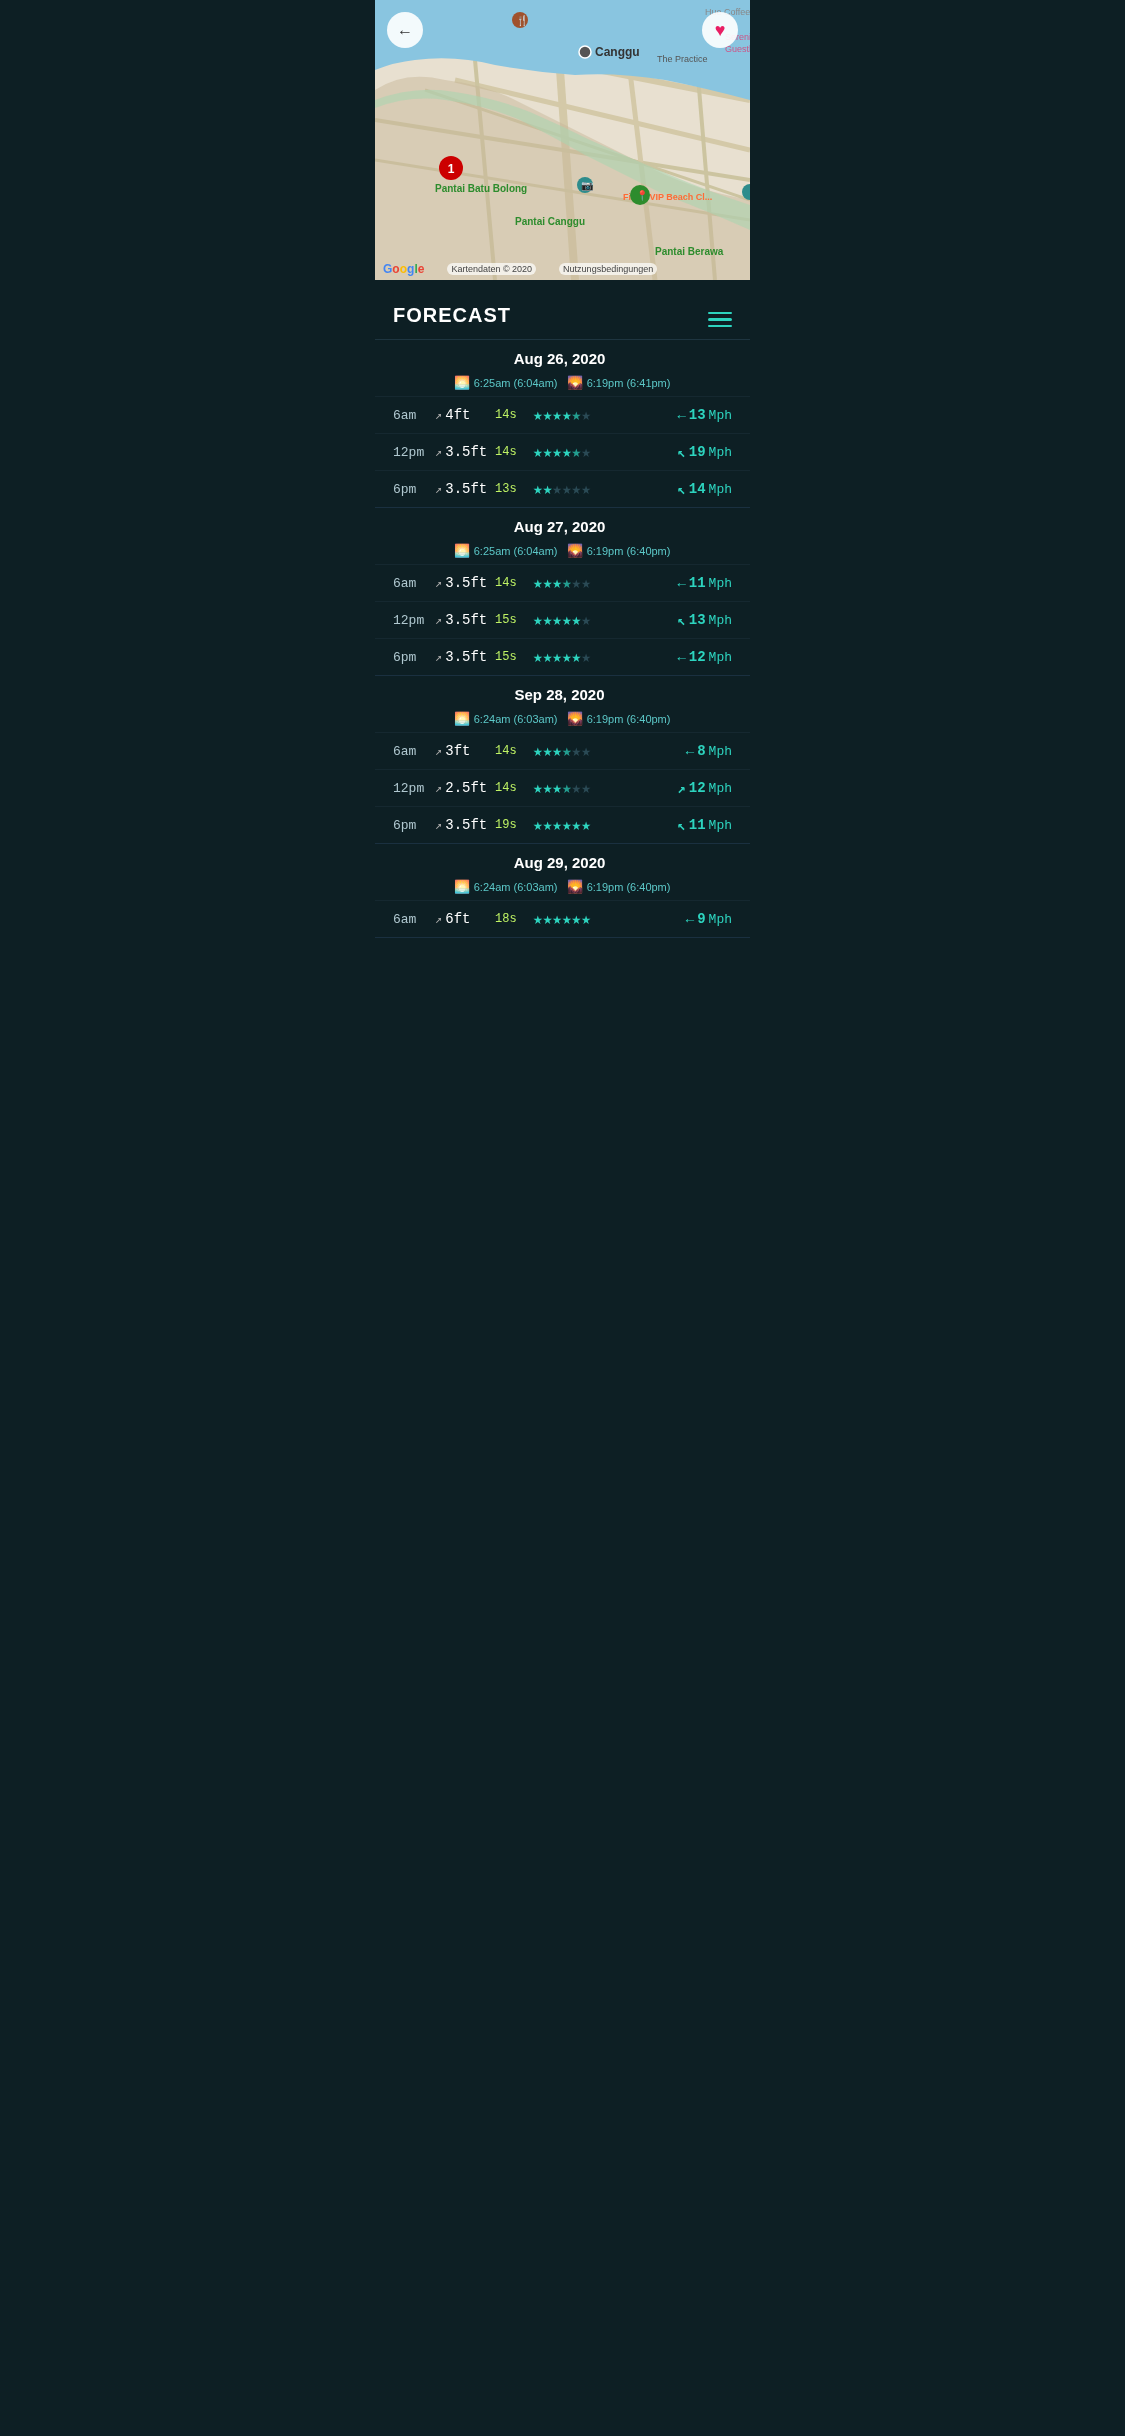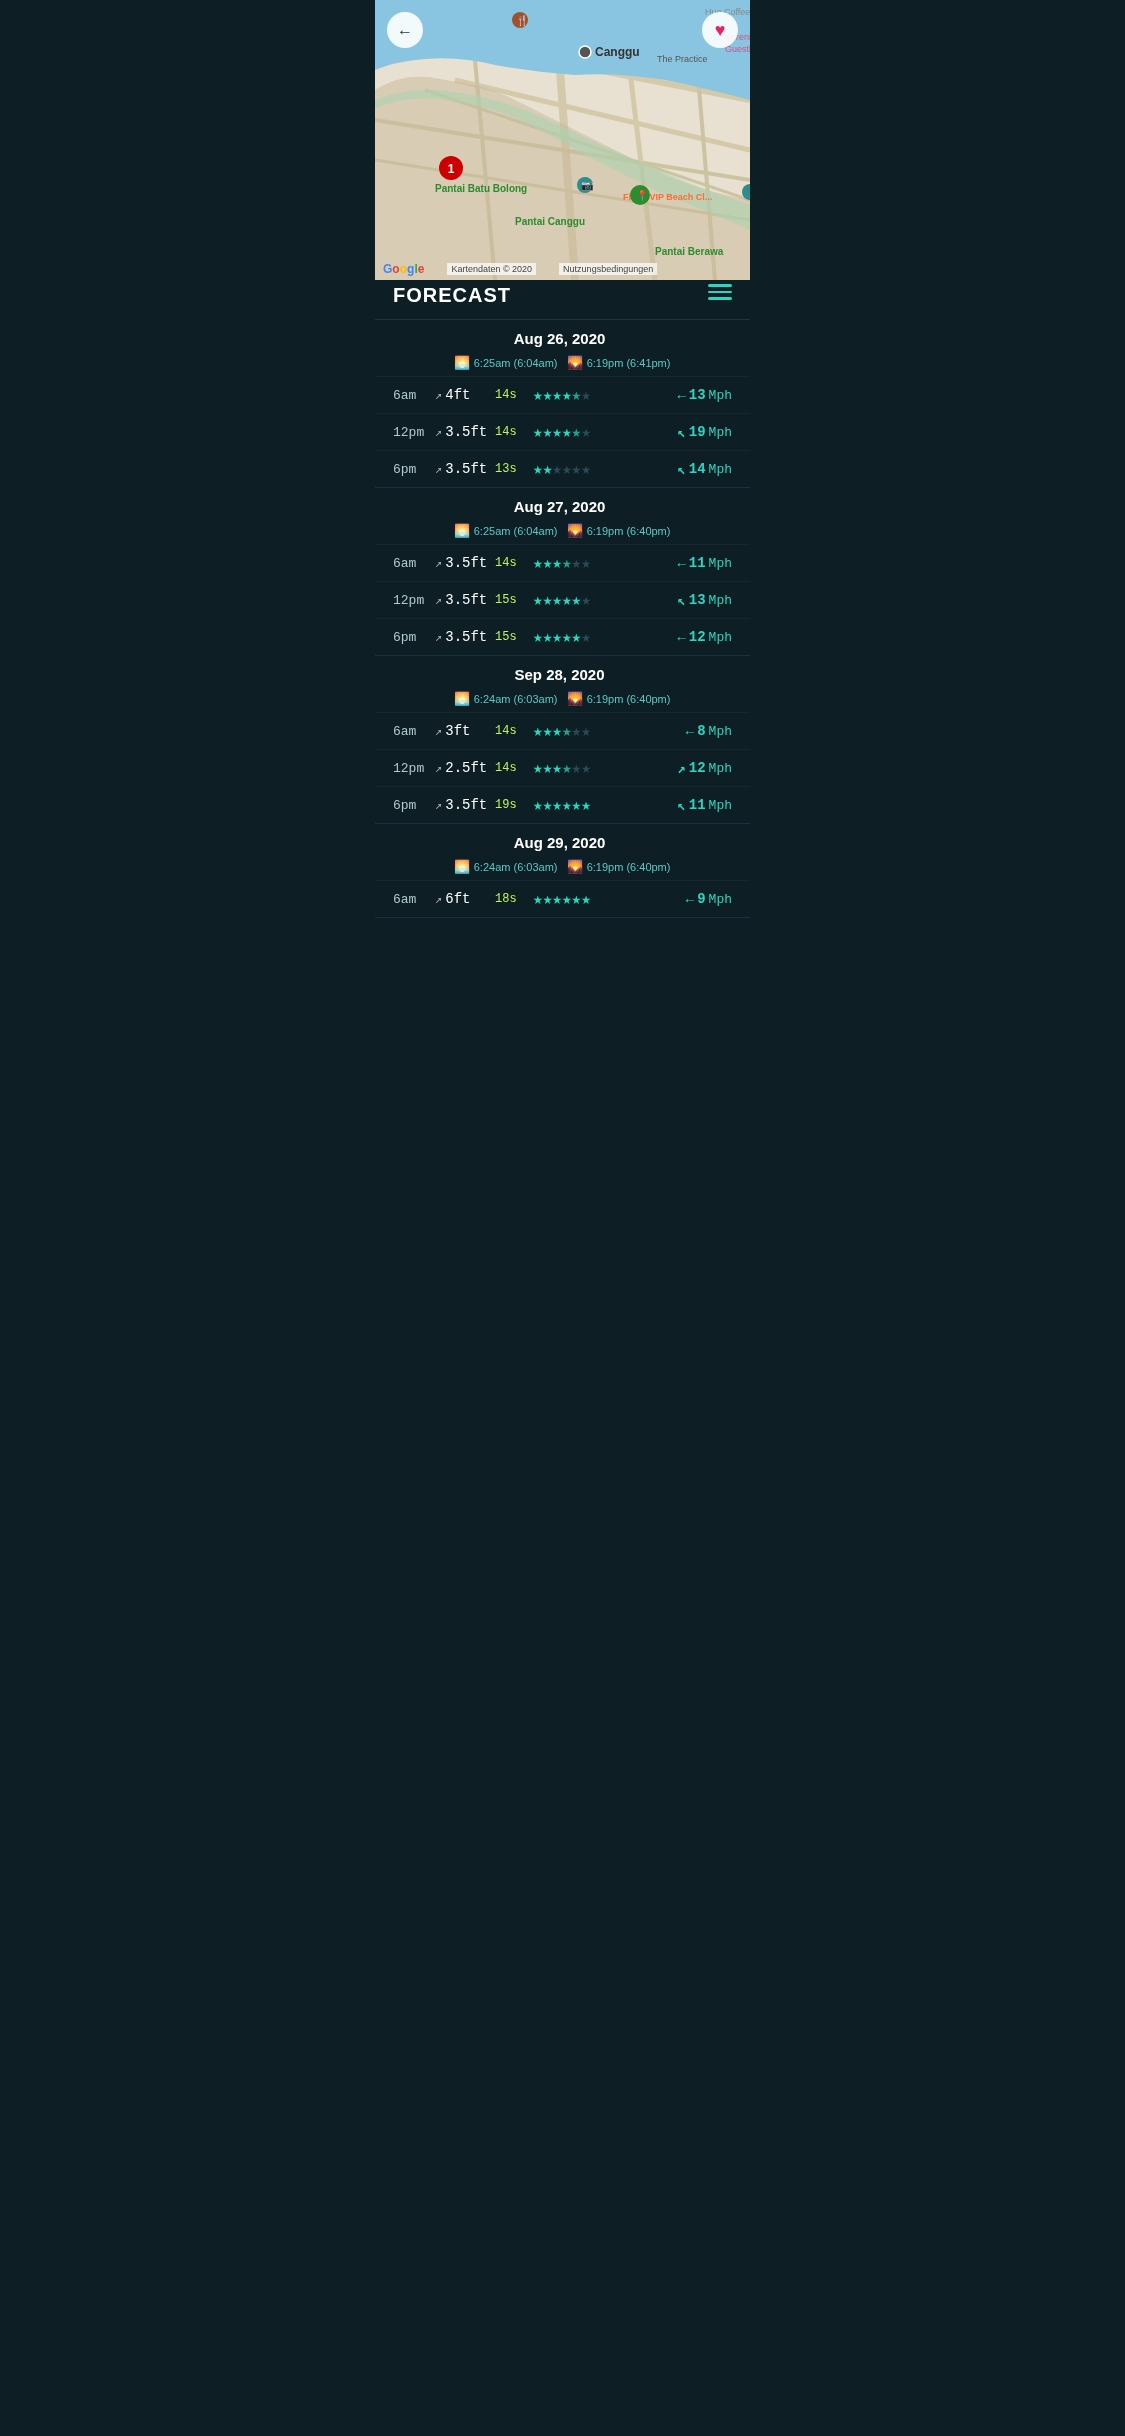--- a/index.html
+++ b/index.html
@@ -29,22 +29,22 @@
 
     
     .forecast-section {
       background: #0d1f24;
       padding: 0;
     }
 
     .forecast-header {
       display: flex;
       justify-content: space-between;
-      align-items: flex-start;
-      padding: 4px 18px 12px 18px;
+      align-items: flex-end;
+      padding: 24px 18px 12px 18px;
       border-bottom: 1px solid #1e3540;
     }
 
     .forecast-title {
       font-size: 20px;
       font-weight: 800;
       color: #ffffff;
       letter-spacing: 1px;
     }
 
@@ -191,21 +191,21 @@
     .g-blue { color: #4285F4; }
     .g-red { color: #EA4335; }
     .g-yellow { color: #FBBC05; }
     .g-green { color: #34A853; }
 
     .map-terms {
       font-size: 9px;
       color: #444;
       background: rgba(255,255,255,0.7);
       padding: 1px 4px;
-      border-radius: 0;
+      border-radius: 6px;
     }
 
     .favorite-btn {
       position: absolute;
       top: 12px;
       right: 12px;
       width: 36px;
       height: 36px;
       background: rgba(255,255,255,0.9);
       border-radius: 50%;

